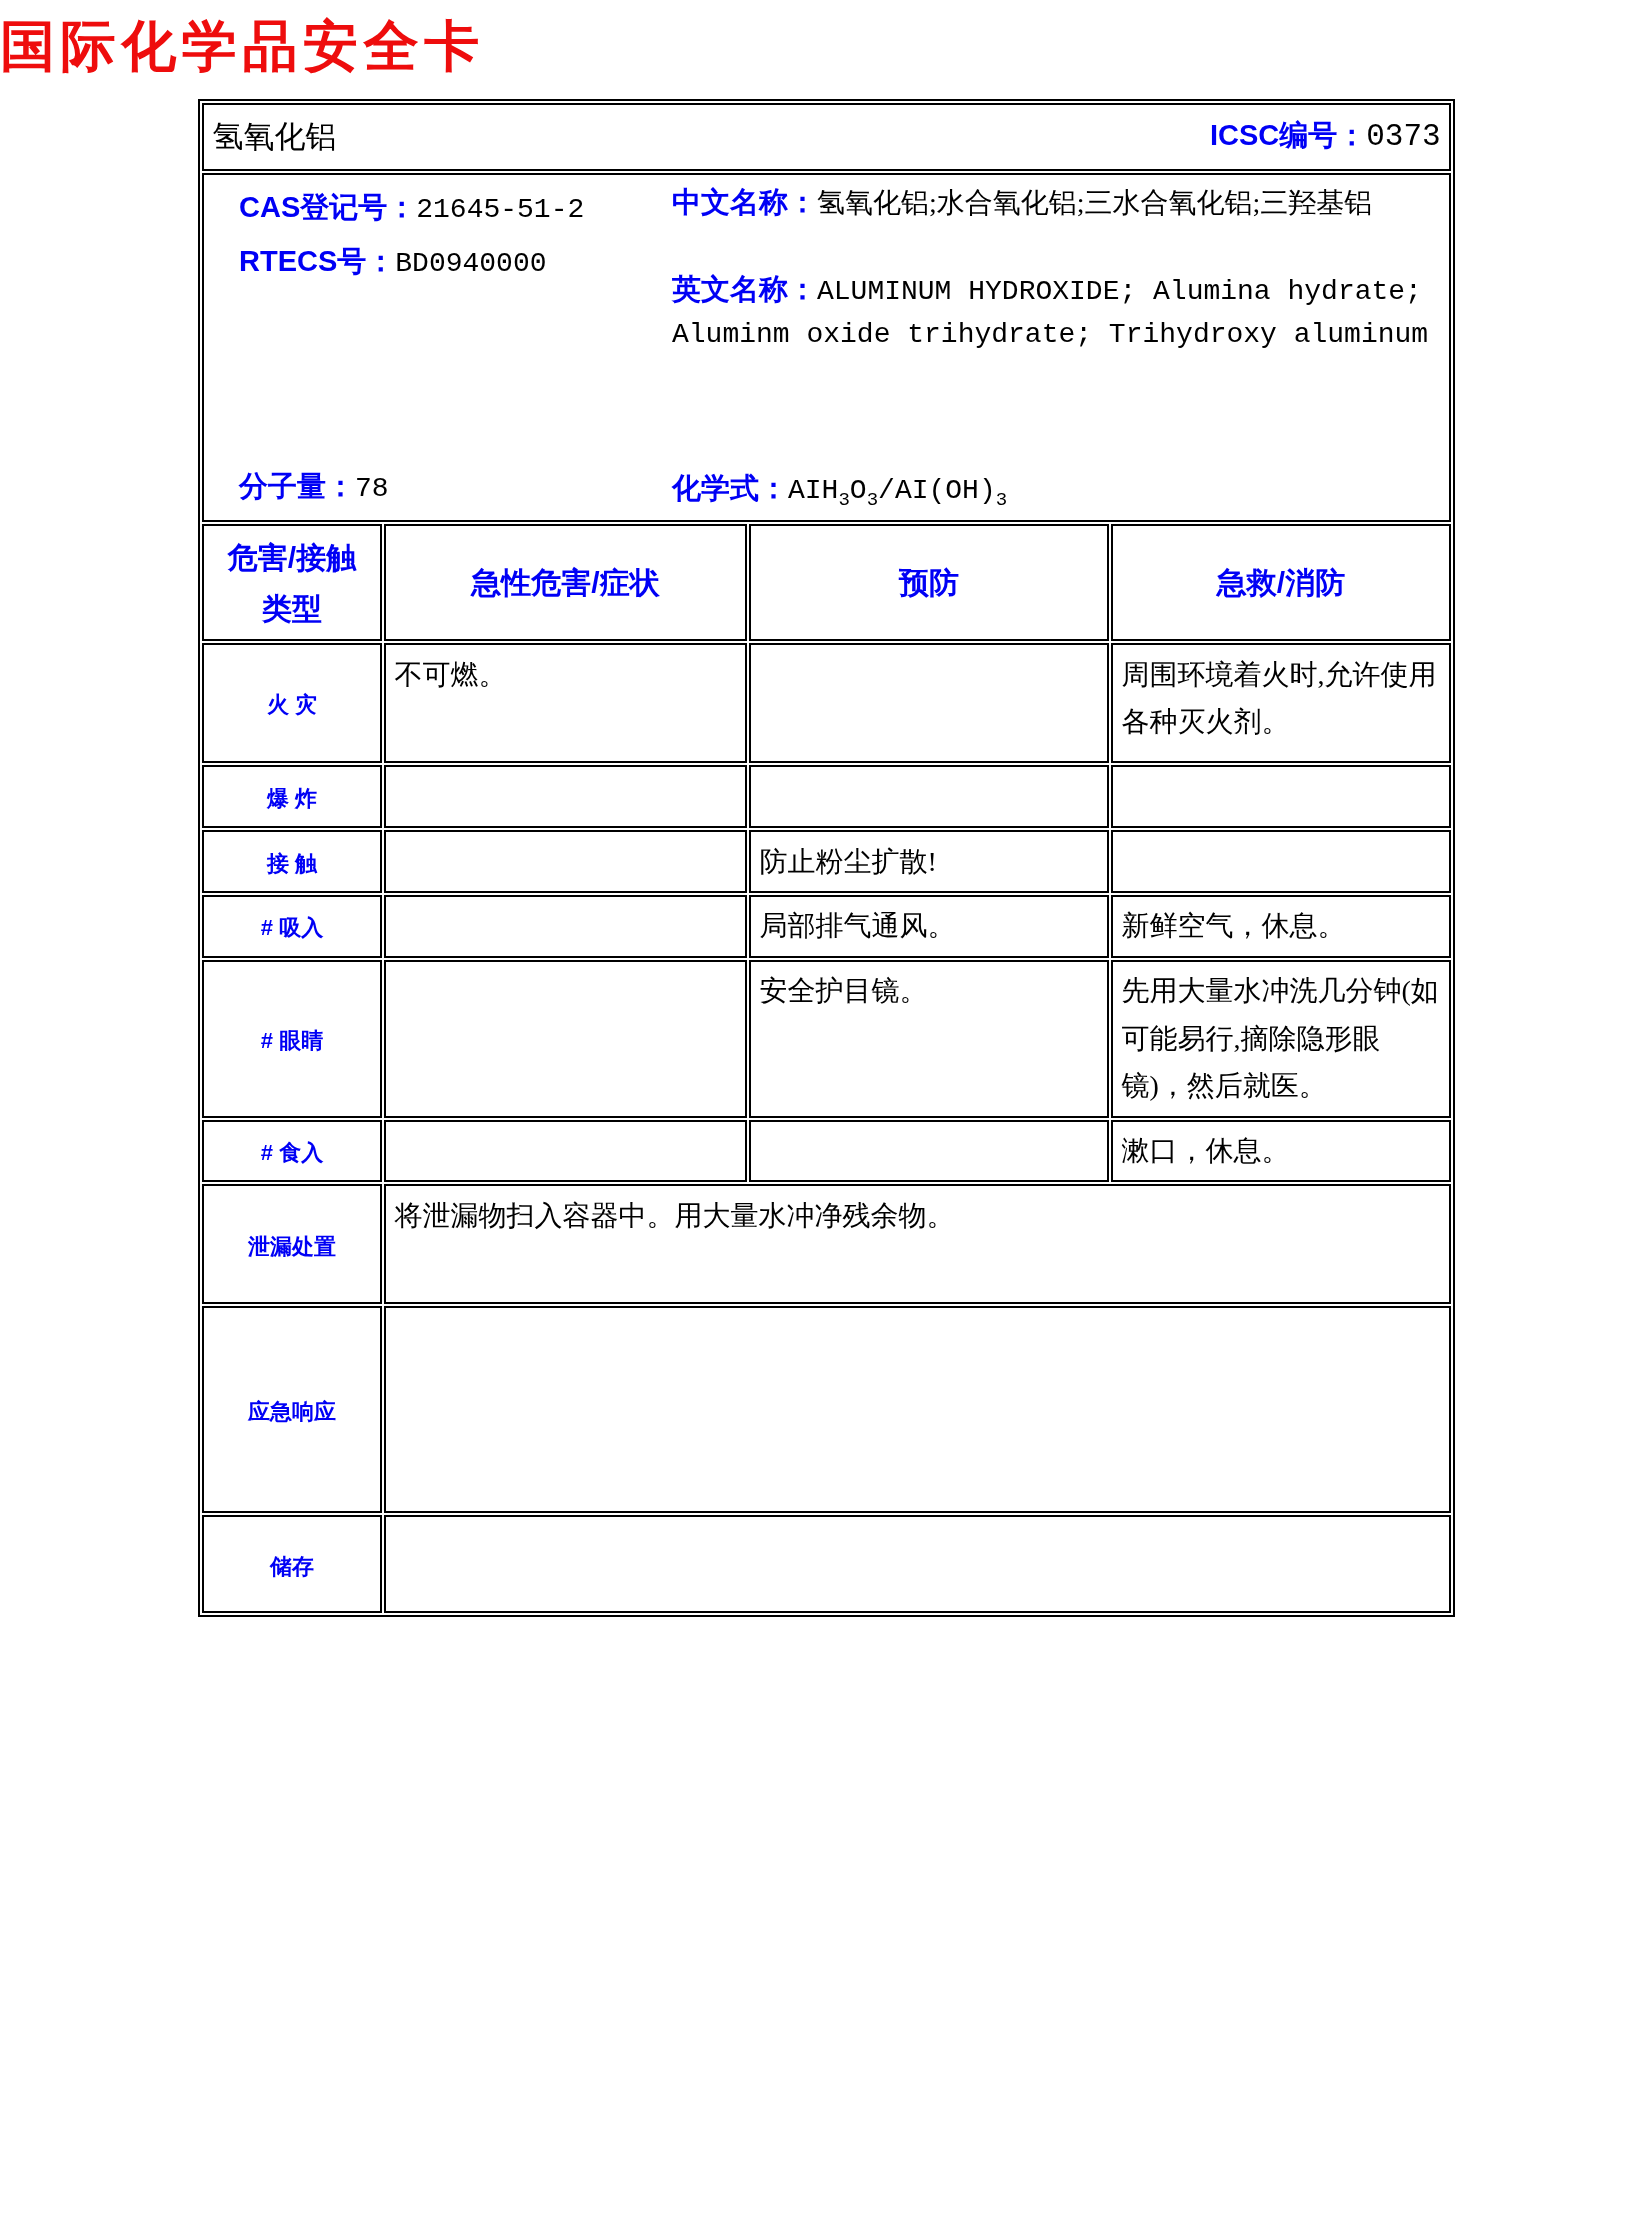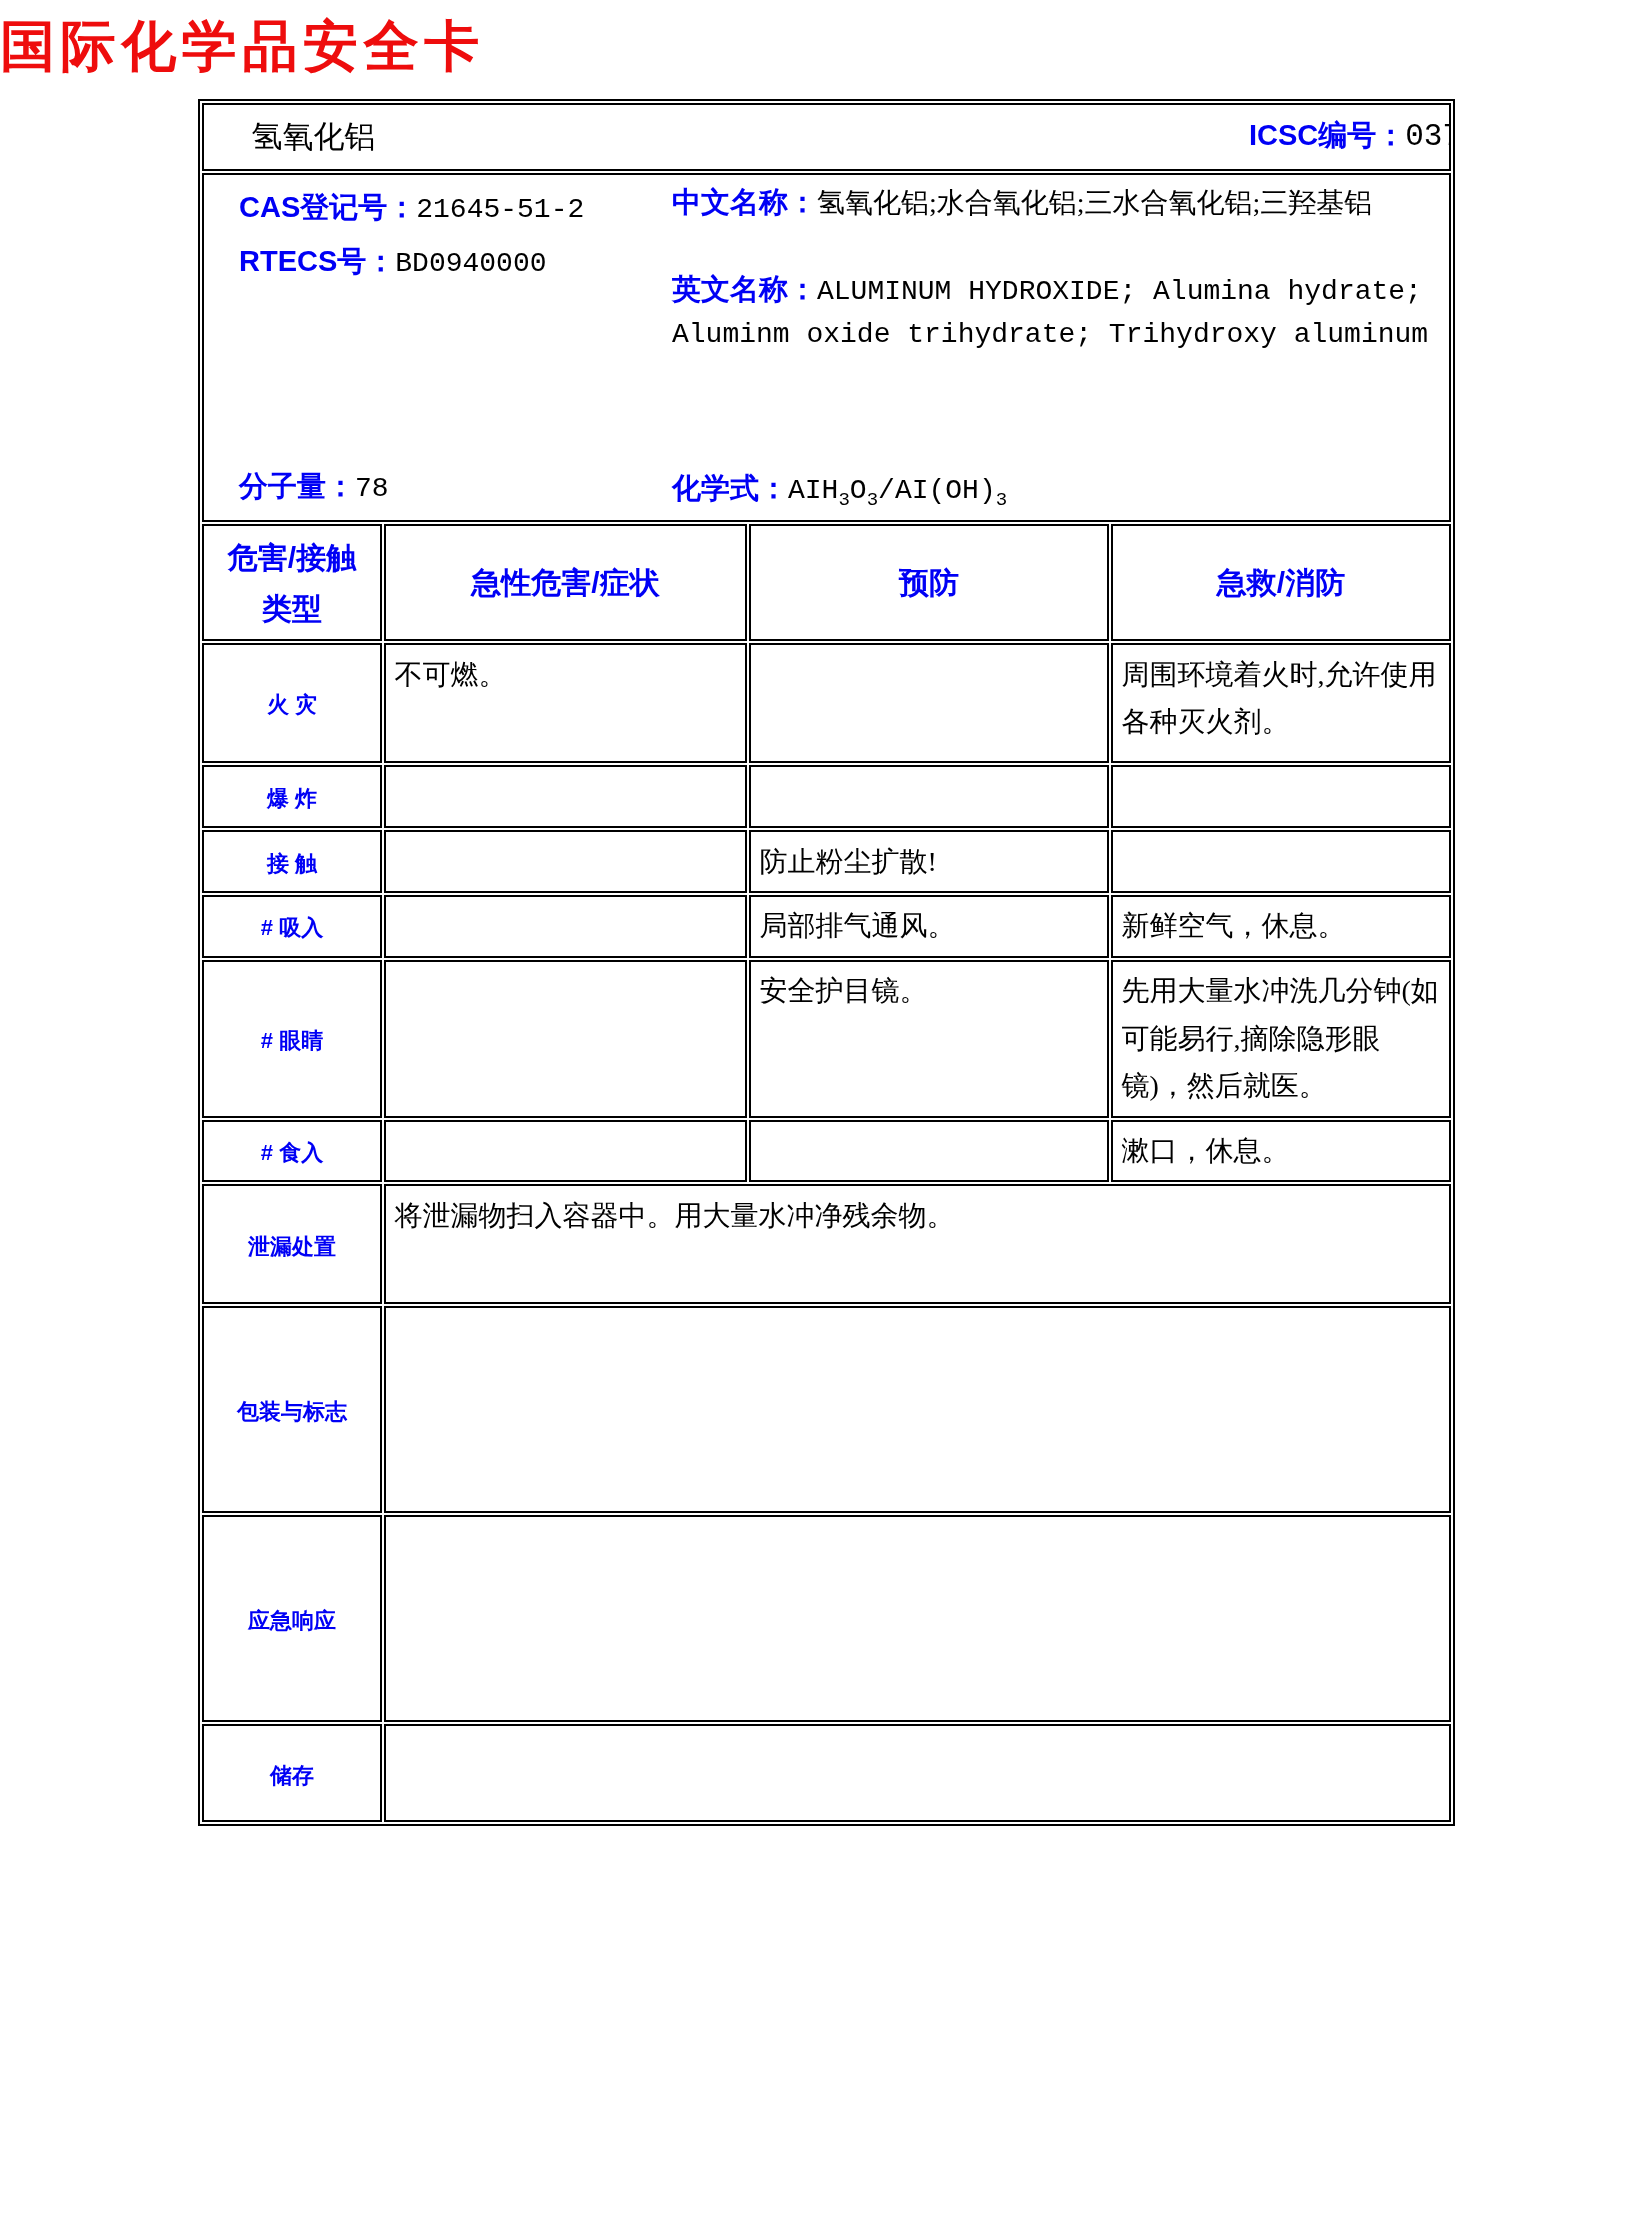--- a/index.html
+++ b/index.html
@@ -55,21 +55,20 @@
     font-family:"Liberation Sans", sans-serif;
   }
   
   .mono{ font-family:"Liberation Mono", monospace; }
 
   
   tr.h-a td{ height:50px; vertical-align:middle; }
   .banner{
     display:flex; justify-content:space-between; align-items:center;
     width:100%;
-    margin-left:39px;
   }
   .banner .name{ font-size:31px; }
   .banner .icsc .lbl{ font-size:29px; }
   .banner .icsc .mono{ font-size:31px; }
 
   
   tr.h-b td{ height:349px;padding-left:35px; }
   .idgrid{
     display:flex; width:100%; height:100%;
   }
@@ -204,24 +203,20 @@
     <td></td>
     <td></td>
     <td>漱口，休息。</td>
   </tr>
 
   <tr class="h-spill">
     <td class="rowlabel"><span class="lbl">泄漏处置</span></td>
     <td colspan="3">将泄漏物扫入容器中。用大量水冲净残余物。</td>
   </tr>
 
-  <tr class="h-pack">
-    <td class="rowlabel"><span class="lbl">包装与标志</span></td>
-    <td colspan="3"></td>
-  </tr>
 
   <tr class="h-emg">
     <td class="rowlabel"><span class="lbl">应急响应</span></td>
     <td colspan="3"></td>
   </tr>
 
   <tr class="h-store">
     <td class="rowlabel"><span class="lbl">储存</span></td>
     <td colspan="3"></td>
   </tr>

